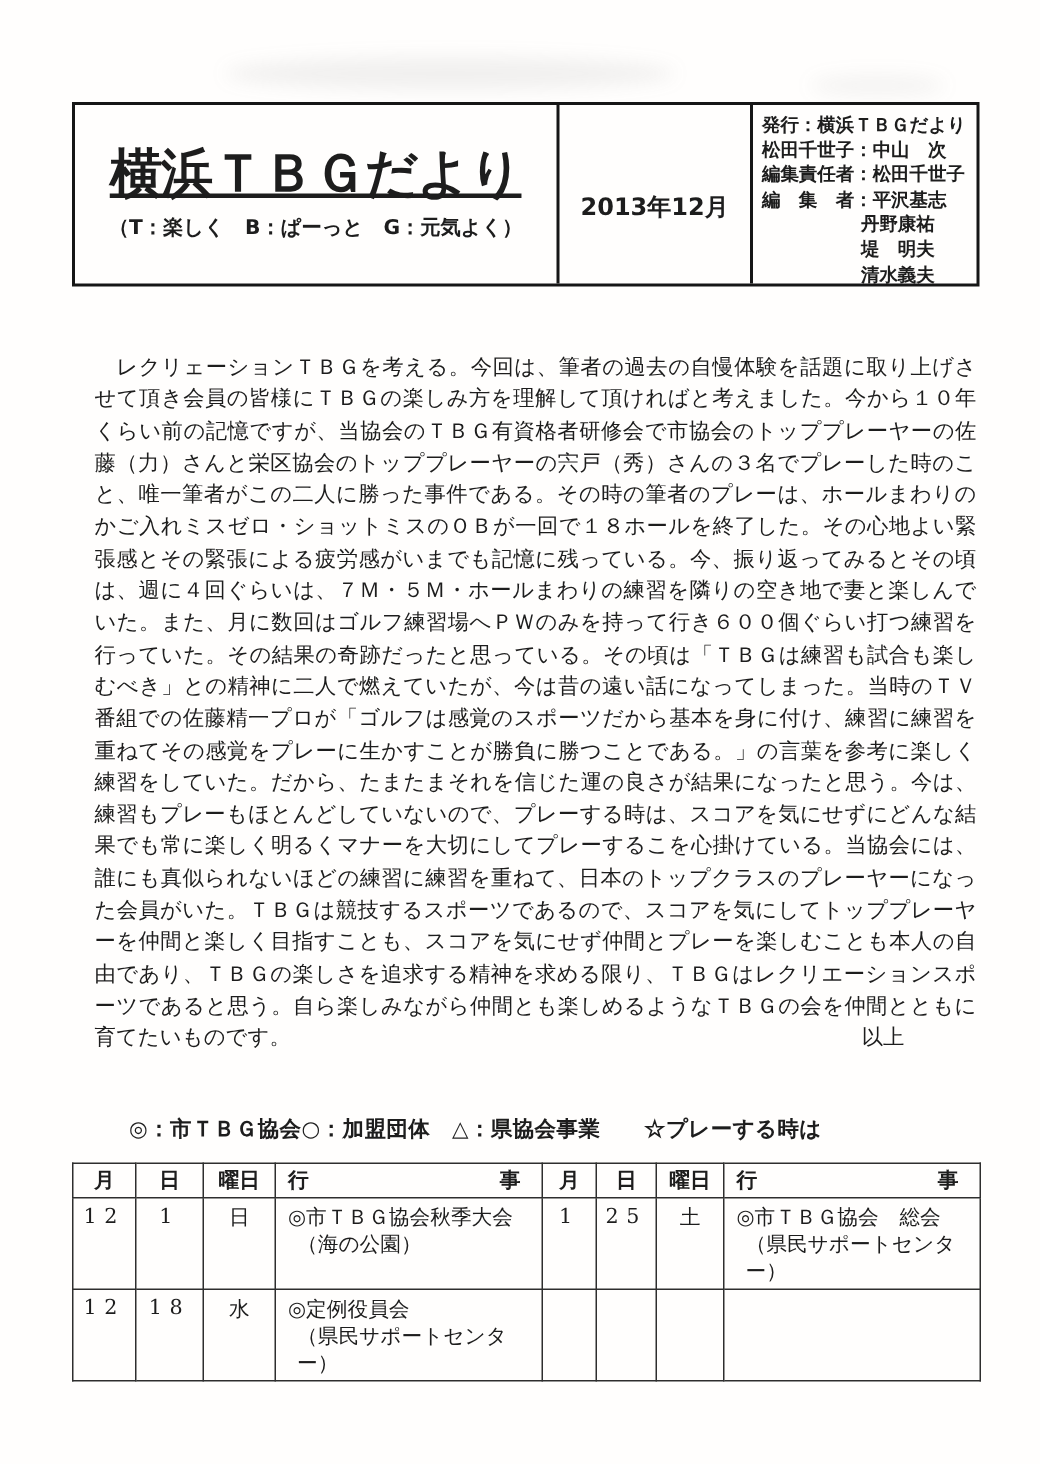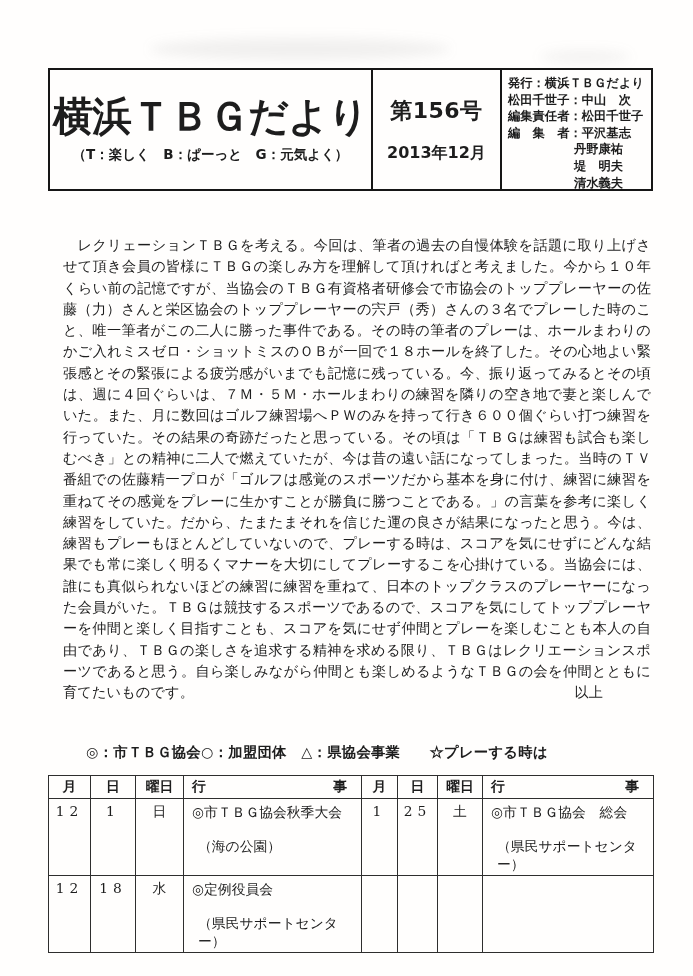--- a/index.html
+++ b/index.html
@@ -21,21 +21,21 @@
     position:absolute;left:48px;top:68px;width:605px;height:123px;
     border:2px solid #161616;box-sizing:border-box;
     display:flex;background:#fffefd;
   }
   .mast-cell{box-sizing:border-box;}
   .mast-title-cell{
     width:325px;border-right:2px solid #161616;
     display:flex;flex-direction:column;align-items:center;justify-content:center;
     font-family:"DejaVu Sans","Liberation Sans",sans-serif;
   }
-  .newsletter-title{font-size:40px;font-weight:800;letter-spacing:-1px;line-height:1.05;}
+  .newsletter-title{font-size:35px;font-weight:800;letter-spacing:-1px;line-height:1.05;text-decoration:underline;}
   .newsletter-subtitle{font-size:13.5px;font-weight:700;margin-top:9px;letter-spacing:0;}
   .mast-issue-cell{
     width:130px;border-right:2px solid #161616;
     display:flex;flex-direction:column;align-items:center;justify-content:center;
     font-family:"DejaVu Sans","Liberation Sans",sans-serif;
   }
   .issue-number{font-size:22px;font-weight:800;letter-spacing:.5px;}
   .issue-date{font-size:16px;font-weight:700;margin-top:17px;}
   .mast-publisher-cell{
     width:150px;padding:5px 2px 0 6px;
@@ -77,37 +77,36 @@
     border:1px solid #2e2e2e;box-sizing:border-box;
     padding:2px 4px;vertical-align:top;
   }
   .schedule-table th{font-weight:600;height:22px;text-align:left;padding-left:8px;}
   .schedule-table th.c{text-align:center;padding-left:4px;}
   .th-event{display:flex;justify-content:space-between;padding-right:10px;}
   td.num{text-align:center;letter-spacing:5px;padding-top:4px;}
   td.wd{text-align:center;padding-top:4px;}
   td.event{padding-left:8px;height:38px;}
   .event-line1{line-height:18px;margin-top:2px;}
-  .event-line2{line-height:18px;padding-left:6px;margin-top:16px;}
+  .event-line2{line-height:18px;padding-left:6px;}
 </style>
 </head>
 <body>
 
 <div class="page">
 
   <div class="smudge smudge-a"></div>
   <div class="smudge smudge-b"></div>
 
   <header class="masthead">
     <div class="mast-cell mast-title-cell">
       <div class="newsletter-title">横浜ＴＢＧだより</div>
       <div class="newsletter-subtitle">（T：楽しく　B：ぱーっと　G：元気よく）</div>
     </div>
     <div class="mast-cell mast-issue-cell">
-      <div class="issue-number">第156号</div>
       <div class="issue-date">2013年12月</div>
     </div>
     <div class="mast-cell mast-publisher-cell">
       <div class="publisher-line">発行：横浜ＴＢＧだより</div>
       <div class="publisher-line">松田千世子：中山　次</div>
       <div class="publisher-line">編集責任者：松田千世子</div>
       <div class="publisher-line">編　集　者：平沢基志</div>
       <div class="publisher-line editor-name">丹野康祐</div>
       <div class="publisher-line editor-name">堤　明夫</div>
       <div class="publisher-line editor-name">清水義夫</div>

